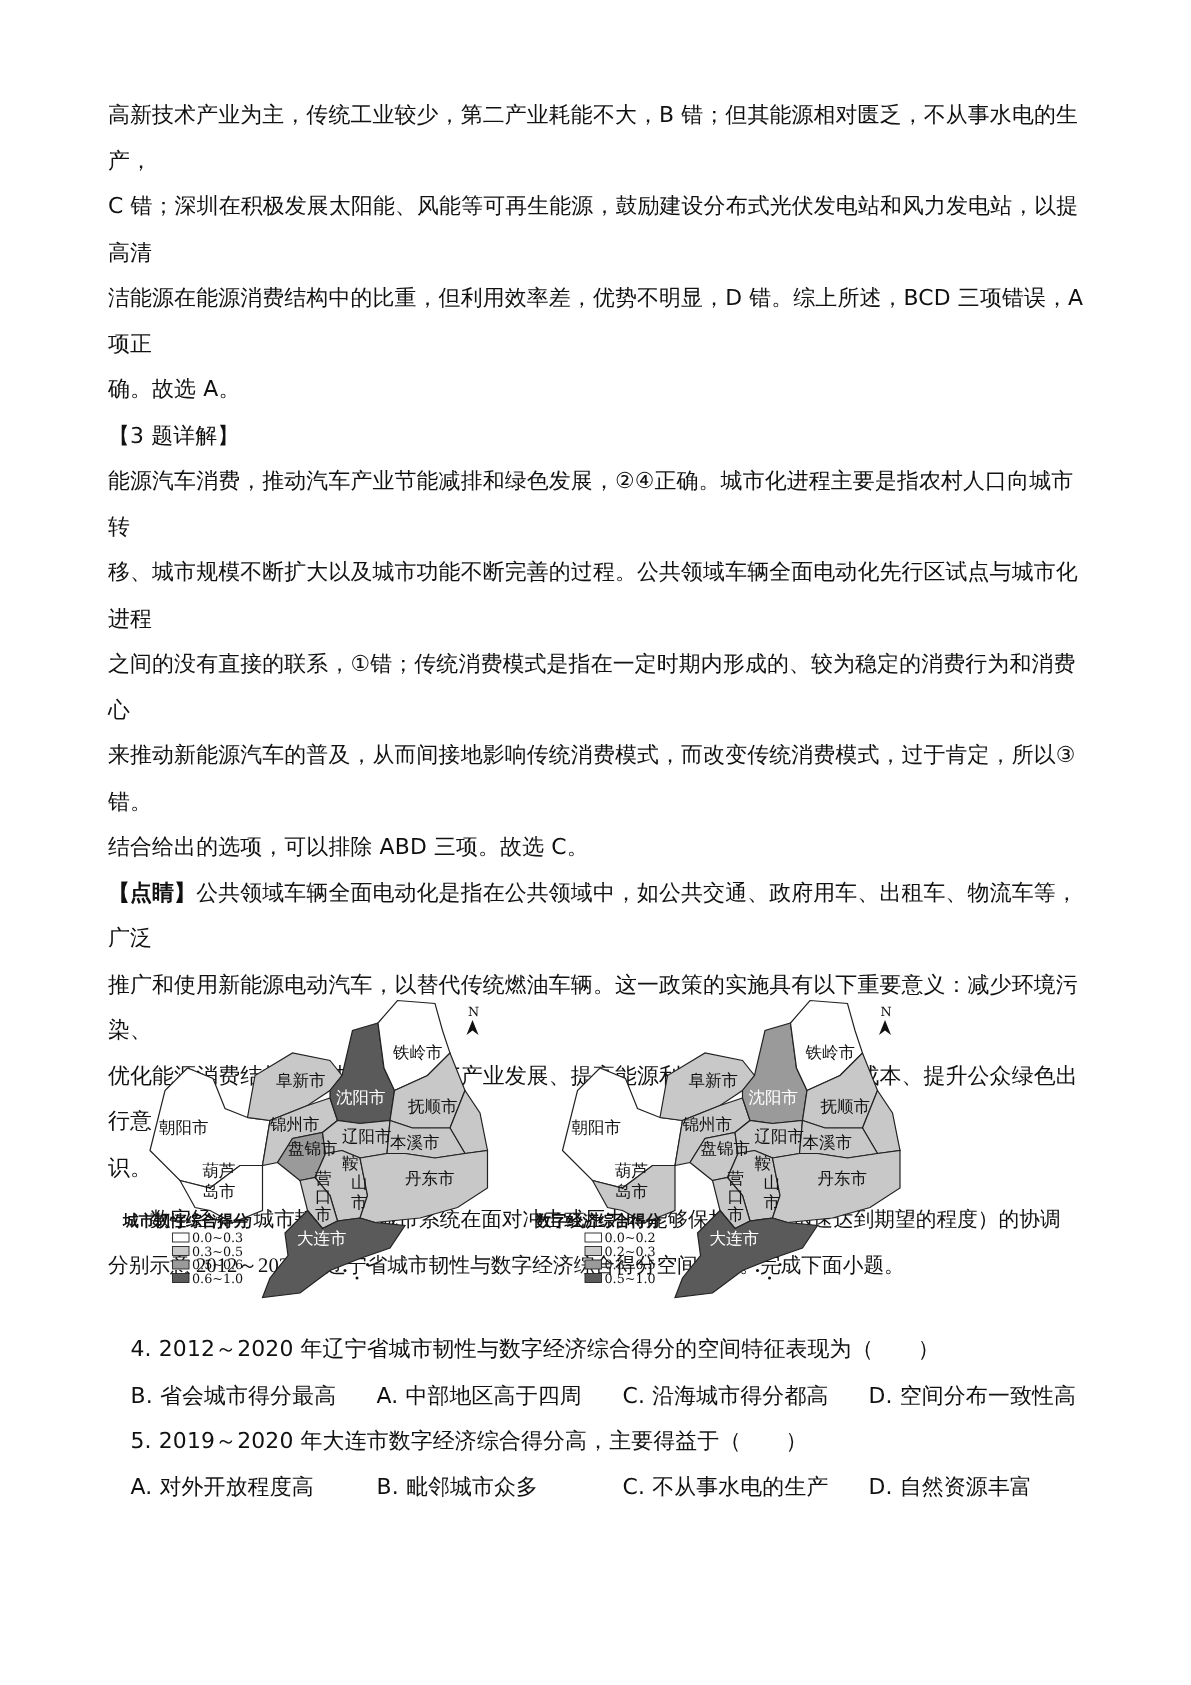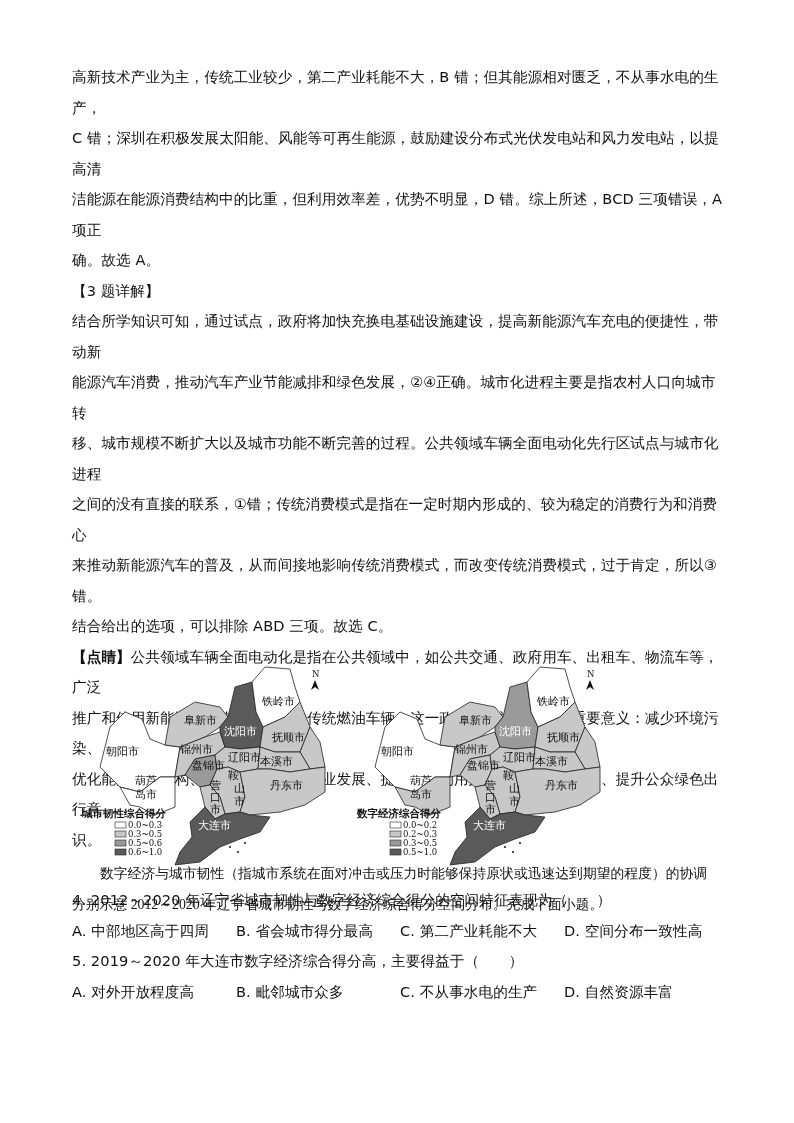--- a/index.html
+++ b/index.html
@@ -10,34 +10,33 @@
   .pi { font-size:13.8px; line-height:30.5px; margin:0; font-family:Liberation Serif, serif; }
   .indent { text-indent:28px; }
   .bold { font-weight:bold; }
   .maps { position:absolute; left:80px; top:657px; width:540px; height:210px; }
   .mapbox { position:absolute; top:0; width:265px; height:210px; }
   .mapbox svg { width:100%; height:100%; }
   .map-label { font-family:"DejaVu Serif","Liberation Serif",serif; font-size:11px; fill:#111; }
   .map-label-inv { font-family:"DejaVu Serif","Liberation Serif",serif; font-size:11px; fill:#fff; }
   .legend-title { font-family:"DejaVu Serif","Liberation Serif",serif; font-size:10.5px; font-weight:bold; fill:#111; }
   .legend-text { font-family:"DejaVu Serif","Liberation Serif",serif; font-size:8.5px; fill:#111; }
-  .q { position:absolute; left:72px; width:655px; font-size:14.6px; }
+  .q { position:absolute; left:87px; width:655px; font-size:14.6px; }
   .opts { display:flex; }
   .opts span { display:inline-block; }
 </style>
 </head>
 <body>
 
 <div class="page">
   <p class="p">高新技术产业为主，传统工业较少，第二产业耗能不大，B 错；但其能源相对匮乏，不从事水电的生产，</p>
   <p class="p">C 错；深圳在积极发展太阳能、风能等可再生能源，鼓励建设分布式光伏发电站和风力发电站，以提高清</p>
   <p class="p">洁能源在能源消费结构中的比重，但利用效率差，优势不明显，D 错。综上所述，BCD 三项错误，A 项正</p>
   <p class="p">确。故选 A。</p>
   <p class="p">【3 题详解】</p>
-  <p class="p">结合所学知识可知，通过试点，政府将加快充换电基础设施建设，提高新能源汽车充电的便捷性，带动新</p>
   <p class="p">能源汽车消费，推动汽车产业节能减排和绿色发展，②④正确。城市化进程主要是指农村人口向城市转</p>
   <p class="p">移、城市规模不断扩大以及城市功能不断完善的过程。公共领域车辆全面电动化先行区试点与城市化进程</p>
   <p class="p">之间的没有直接的联系，①错；传统消费模式是指在一定时期内形成的、较为稳定的消费行为和消费心</p>
   <p class="p">来推动新能源汽车的普及，从而间接地影响传统消费模式，而改变传统消费模式，过于肯定，所以③错。</p>
   <p class="p">结合给出的选项，可以排除 ABD 三项。故选 C。</p>
   <p class="p"><span class="bold">【点睛】</span><span>公共领域车辆全面电动化是指在公共领域中，如公共交通、政府用车、出租车、物流车等，广泛</span></p>
   <p class="p">推广和使用新能源电动汽车，以替代传统燃油车辆。这一政策的实施具有以下重要意义：减少环境污染、</p>
   <p class="p">优化能源消费结构、促进新能源汽车产业发展、提高能源利用效率、降低运营成本、提升公众绿色出行意</p>
   <p class="p">识。</p>
   <div style="height:4px"></div>
@@ -158,23 +157,23 @@
         <rect x="35" y="192" width="11" height="6" fill="#5a5a5a" stroke="#222" stroke-width="0.6"></rect>
         <text class="legend-text" x="48" y="198">0.5~1.0</text>
       </g>
     </svg>
   </div>
 </div>
 
 <div class="q" style="top:885px;">
   <div class="p">4. 2012～2020 年辽宁省城市韧性与数字经济综合得分的空间特征表现为（　　）</div>
   <div class="p opts">
+    <span style="width:164px">B. 省会城市得分最高</span>
     <span style="width:164px">A. 中部地区高于四周</span>
-    <span style="width:164px">B. 省会城市得分最高</span>
-    <span style="width:164px">C. 第二产业耗能不大</span>
+    <span style="width:164px">C. 沿海城市得分都高</span>
     <span>D. 空间分布一致性高</span>
   </div>
   <div class="p">5. 2019～2020 年大连市数字经济综合得分高，主要得益于（　　）</div>
   <div class="p opts">
     <span style="width:164px">A. 对外开放程度高</span>
     <span style="width:164px">B. 毗邻城市众多</span>
     <span style="width:164px">C. 不从事水电的生产</span>
     <span>D. 自然资源丰富</span>
   </div>
 </div>

